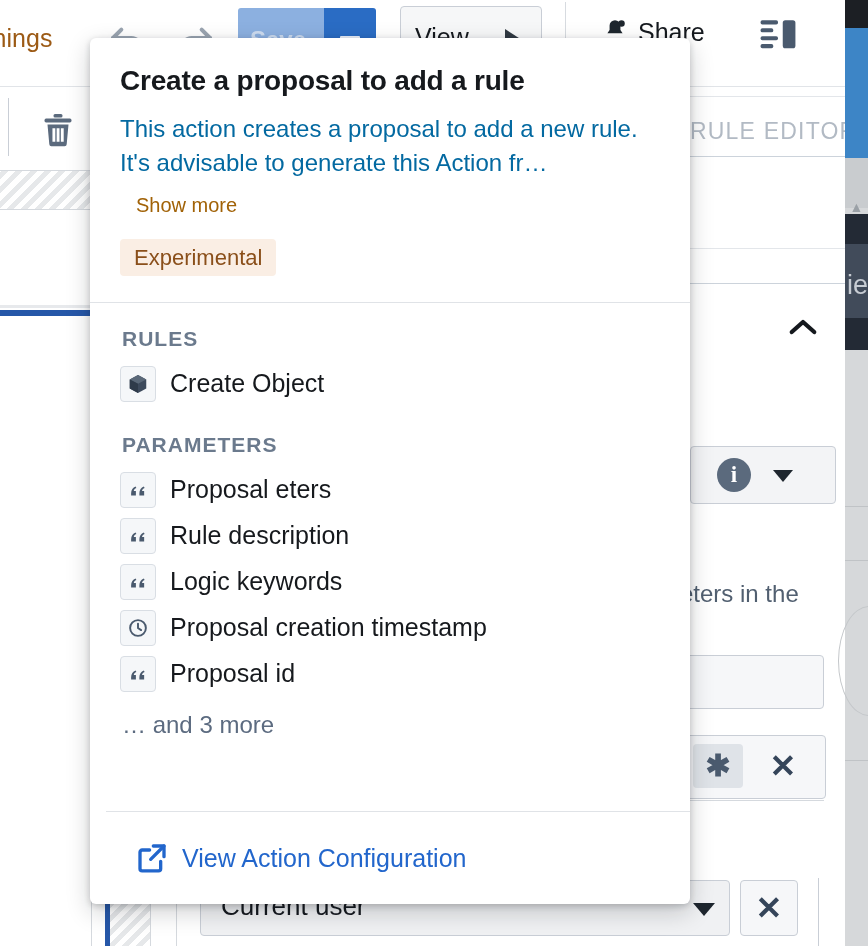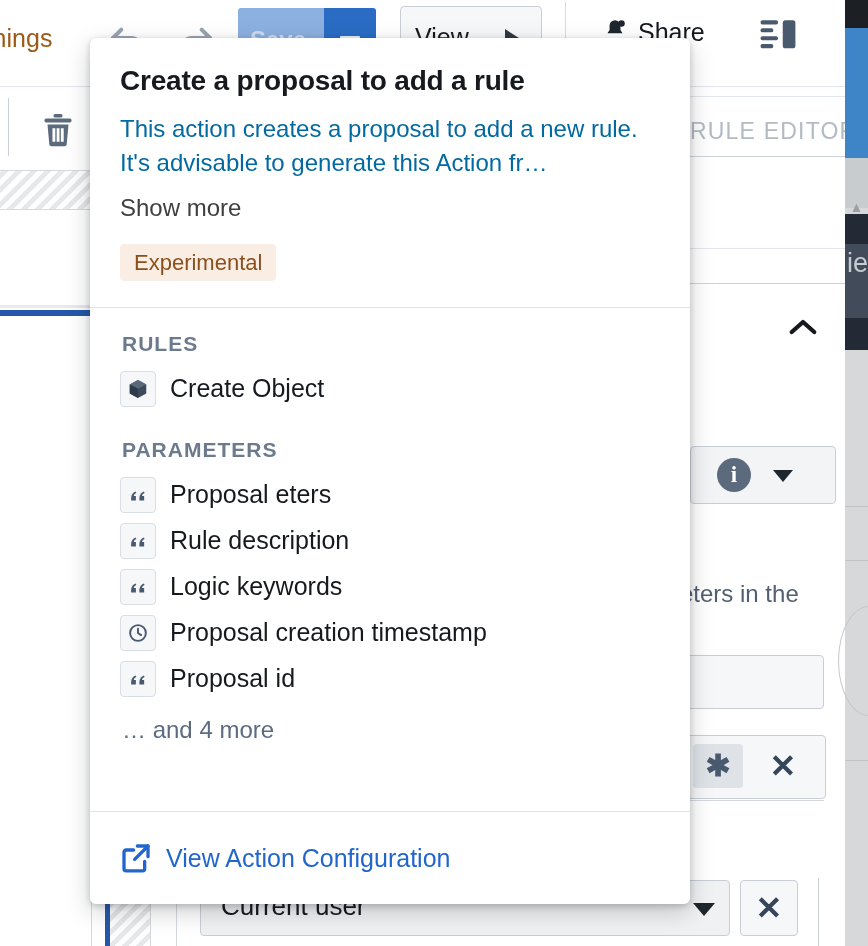--- a/index.html
+++ b/index.html
@@ -92,54 +92,54 @@
   .cu-vline{position:absolute;left:818px;top:878px;width:1px;height:68px;background:#c9ced6;}
 
   
   .edge{position:absolute;left:845px;top:0;width:23px;height:946px;background:#d6d8da;}
   .edge-dark{position:absolute;left:845px;top:0;width:23px;height:28px;background:#1c1f24;}
   .edge-blue{position:absolute;left:845px;top:28px;width:23px;height:130px;background:#3d85c6;}
   .edge-grey{position:absolute;left:845px;top:158px;width:23px;height:50px;background:#c9cccf;}
   .edge-up{position:absolute;left:845px;top:200px;width:23px;height:14px;color:#9aa0a6;text-align:center;font-size:14px;line-height:14px;}
   .edge-nav{position:absolute;left:845px;top:214px;width:23px;height:30px;background:#232a35;}
   .edge-nav2{position:absolute;left:845px;top:244px;width:23px;height:74px;background:#414b5a;}
-  .edge-nav2 span{position:absolute;left:2px;top:4px;font-size:27px;color:#c7ccd3;}
+  .edge-nav2 span{position:absolute;left:2px;top:26px;font-size:27px;color:#c7ccd3;}
   .edge-nav3{position:absolute;left:845px;top:318px;width:23px;height:32px;background:#232a35;}
   .edge-l1{position:absolute;left:845px;top:506px;width:23px;height:1px;background:#c0c3c6;}
   .edge-l2{position:absolute;left:845px;top:560px;width:23px;height:1px;background:#c0c3c6;}
   .edge-circ{position:absolute;left:838px;top:606px;width:60px;height:108px;border:1px solid #c4c7ca;border-radius:50%;}
   .edge-l3{position:absolute;left:845px;top:760px;width:23px;height:1px;background:#c0c3c6;}
 
   
   #card{
     position:absolute;left:90px;top:38px;width:600px;height:866px;
     background:#fff;border-radius:6px;
     box-shadow:0 2px 6px rgba(16,22,26,.20),0 8px 24px rgba(16,22,26,.20);
     overflow:hidden;
   }
   .card-head{padding:26px 30px 0 30px;}
   .card-title{font-size:28px;font-weight:700;color:#16191d;letter-spacing:-.2px;margin:0 0 14px 0;line-height:1.2;}
   .card-desc{font-size:24px;line-height:34px;color:#0369a1;margin:0;max-width:545px;}
-  .show-more{display:inline-block;margin-top:14px;font-size:24px;color:#404040;cursor:pointer;}
+  .show-more{display:inline-block;margin-top:14px;font-size:20px;color:#a16207;cursor:pointer;margin-left:16px;}
   .tag-row{margin-top:22px;margin-bottom:26px;}
   .tag{display:inline-block;background:#faeee4;color:#8a4f1a;font-size:22px;
        padding:6px 14px 5px 14px;border-radius:4px;}
   .card-div{height:1px;background:#e0e3e7;width:100%;}
 
   .card-body{padding:24px 30px 16px 30px;}
   .sec-label{font-size:21px;letter-spacing:1px;color:#6b7a8d;margin:0 0 10px 2px;font-weight:bold;}
   .sec-gap{height:26px;}
   .item{display:flex;align-items:center;height:46px;}
   .ibox{width:34px;height:34px;border:1px solid #d9dee4;border-radius:4px;background:#f5f7f9;
         display:flex;align-items:center;justify-content:center;flex:0 0 auto;margin-right:14px;}
   .ibox svg{display:block;}
   .item-label{font-size:25px;color:#16191d;white-space:nowrap;}
   .more-row{font-size:24px;color:#5c6b80;margin-top:14px;margin-left:2px;}
 
-  .card-foot{position:absolute;left:0;bottom:0;width:100%;}
+  .card-foot{position:absolute;left:16px;bottom:0;width:100%;}
   .foot-inner{display:flex;align-items:center;height:92px;padding-left:30px;}
   .ext-icon{width:32px;height:32px;margin-right:14px;flex:0 0 auto;}
   .foot-link{font-size:25px;color:#2266cc;cursor:pointer;white-space:nowrap;}
 </style>
 </head>
 <body>
 
 <div id="bg">
   <div class="bg-canvas"></div>
 
@@ -338,21 +338,21 @@
     <div class="item">
       <span class="ibox">
         <svg viewBox="0 0 24 24" width="22" height="22" fill="#4a5a6e">
           <path d="M4.5 15.5c0-3.4 1.9-6.1 4.9-7.3l.8 1.7c-1.7.8-2.6 1.9-2.8 3.1h2.3v5.1H4.5z"></path>
           <path d="M13.5 15.5c0-3.4 1.9-6.1 4.9-7.3l.8 1.7c-1.7.8-2.6 1.9-2.8 3.1h2.3v5.1h-5.2z"></path>
         </svg>
       </span>
       <span class="item-label">Proposal id</span>
     </div>
 
-    <div class="more-row">… and 4 more</div>
+    <div class="more-row">… and 3 more</div>
   </div>
 
   <div class="card-foot">
     <div class="card-div"></div>
     <div class="foot-inner">
       <span class="ext-icon">
         <svg viewBox="0 0 24 24" width="32" height="32" fill="none" stroke="#2266cc" stroke-width="2.5" stroke-linecap="round" stroke-linejoin="round">
           <path d="M13 3h8v8"></path>
             <path d="M21 3 11 13"></path>
           <path d="M18.5 14.5V20a1.6 1.6 0 0 1-1.6 1.6H4.6A1.6 1.6 0 0 1 3 20V7.6A1.6 1.6 0 0 1 4.6 6h5.6"></path>

